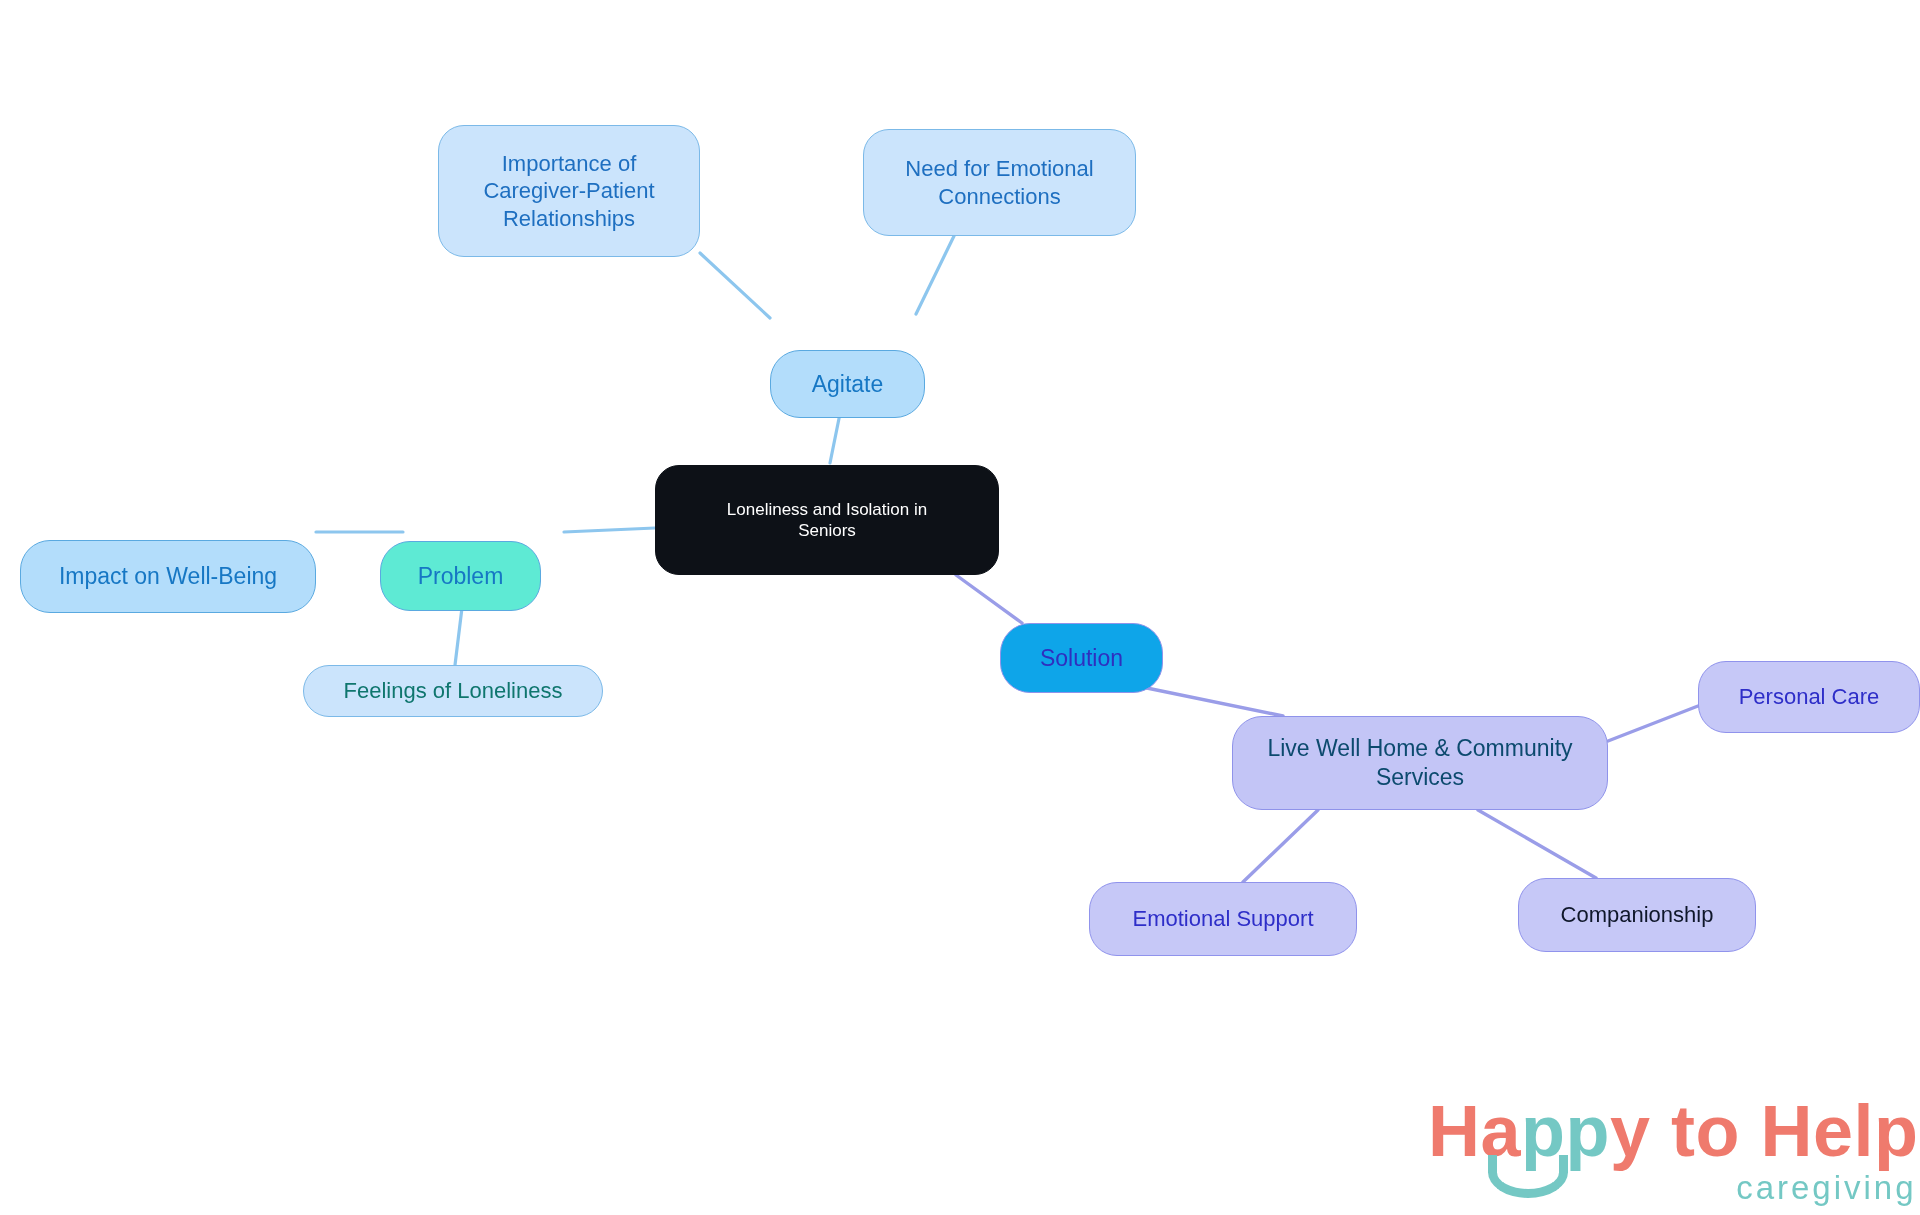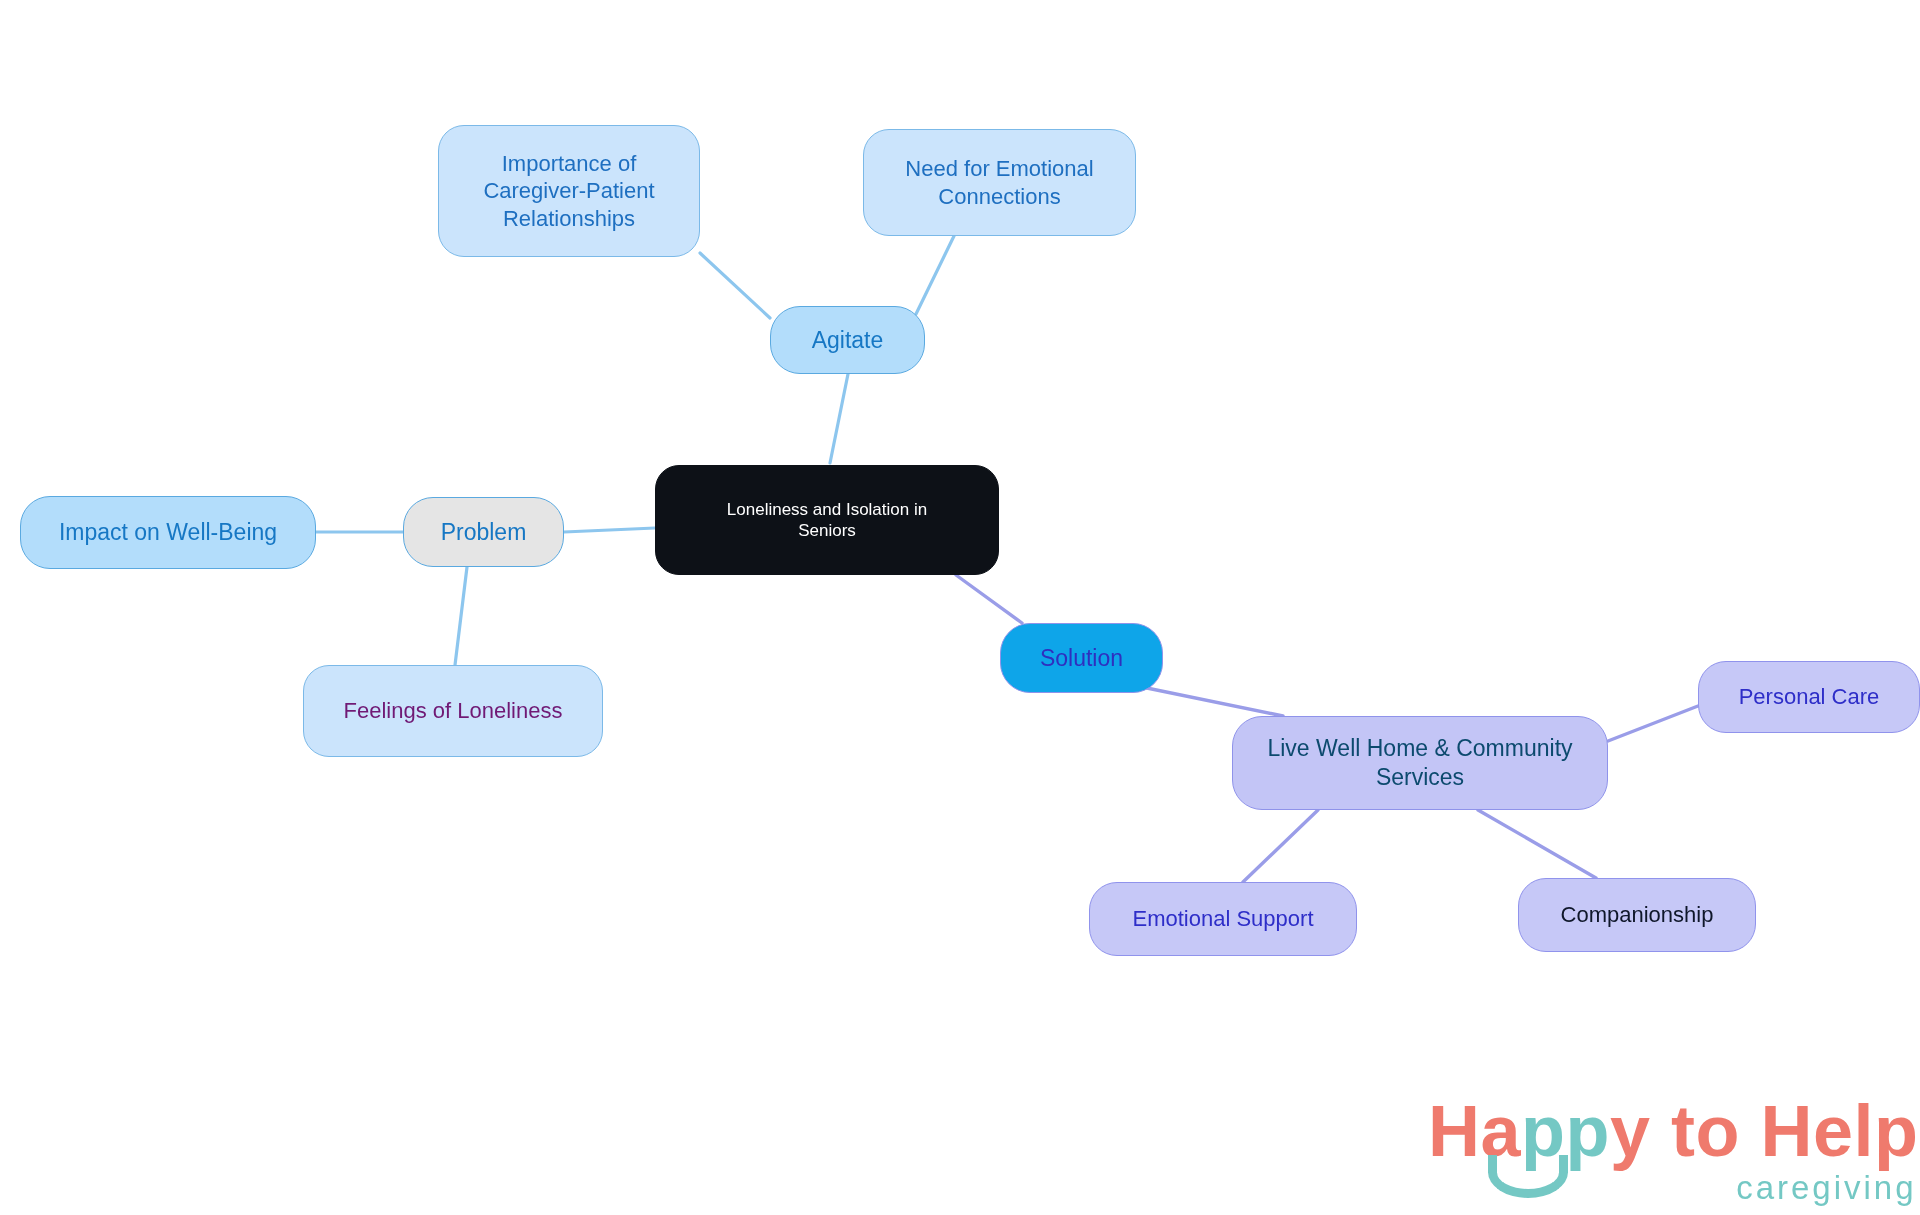--- a/index.html
+++ b/index.html
@@ -45,20 +45,21 @@
     color: #ffffff;
     border-radius: 24px;
     font-size: 17px;
   }
   .node.blue-mid {
     background: #b3ddfb;
     border-color: #5aa9e0;
     color: #1677c4;
     border-radius: 30px;
     font-size: 23px;
+    margin-top: 44px;
   }
   .node.blue-pale {
     background: #cbe4fc;
     border-color: #7bb9e8;
     color: #1e6fc0;
     border-radius: 26px;
     font-size: 22px;
   }
   .node.purple-mid {
     background: #c3c5f6;
@@ -140,27 +141,27 @@
       </div>
       <div class="node blue-pale" style="left: 438px; top: 125px; width: 262px; height: 132px; background: rgb(203, 228, 252); border-color: rgb(123, 185, 232); color: rgb(30, 111, 192);">
         <span class="node-label">Importance of
 Caregiver-Patient
 Relationships</span>
       </div>
       <div class="node blue-pale" style="left: 863px; top: 129px; width: 273px; height: 107px; background: rgb(203, 228, 252); border-color: rgb(123, 185, 232); color: rgb(30, 111, 192);">
         <span class="node-label">Need for Emotional
 Connections</span>
       </div>
-      <div class="node blue-mid" style="left: 403px; top: 497px; width: 161px; height: 70px; background: #e5e5e5; border-color: rgb(90, 169, 224); color: rgb(22, 119, 196);">
+      <div class="node blue-mid" style="left: 380px; top: 497px; width: 161px; height: 70px; background: #5eead4; border-color: rgb(90, 169, 224); color: rgb(22, 119, 196);">
         <span class="node-label">Problem</span>
       </div>
       <div class="node blue-mid" style="left: 20px; top: 496px; width: 296px; height: 73px; background: rgb(179, 221, 251); border-color: rgb(90, 169, 224); color: rgb(22, 119, 196);">
         <span class="node-label">Impact on Well-Being</span>
       </div>
-      <div class="node blue-pale" style="left: 303px; top: 665px; width: 300px; height: 92px; background: rgb(203, 228, 252); border-color: rgb(123, 185, 232); color: #701a75;">
+      <div class="node blue-pale" style="left: 303px; top: 665px; width: 300px; height: 52px; background: rgb(203, 228, 252); border-color: rgb(123, 185, 232); color: #0f766e;">
         <span class="node-label">Feelings of Loneliness</span>
       </div>
       <div class="node purple-mid" style="left: 1000px; top: 623px; width: 163px; height: 70px; background: #0ea5e9; border-color: rgb(143, 147, 234); color: rgb(47, 47, 191);">
         <span class="node-label">Solution</span>
       </div>
       <div class="node purple-mid" style="left: 1232px; top: 716px; width: 376px; height: 94px; background: rgb(195, 197, 246); border-color: rgb(143, 147, 234); color: #0c4a6e;">
         <span class="node-label">Live Well Home &amp; Community
 Services</span>
       </div>
       <div class="node purple-pale" style="left: 1698px; top: 661px; width: 222px; height: 72px; background: rgb(198, 200, 247); border-color: rgb(144, 147, 236); color: rgb(46, 46, 200);">

